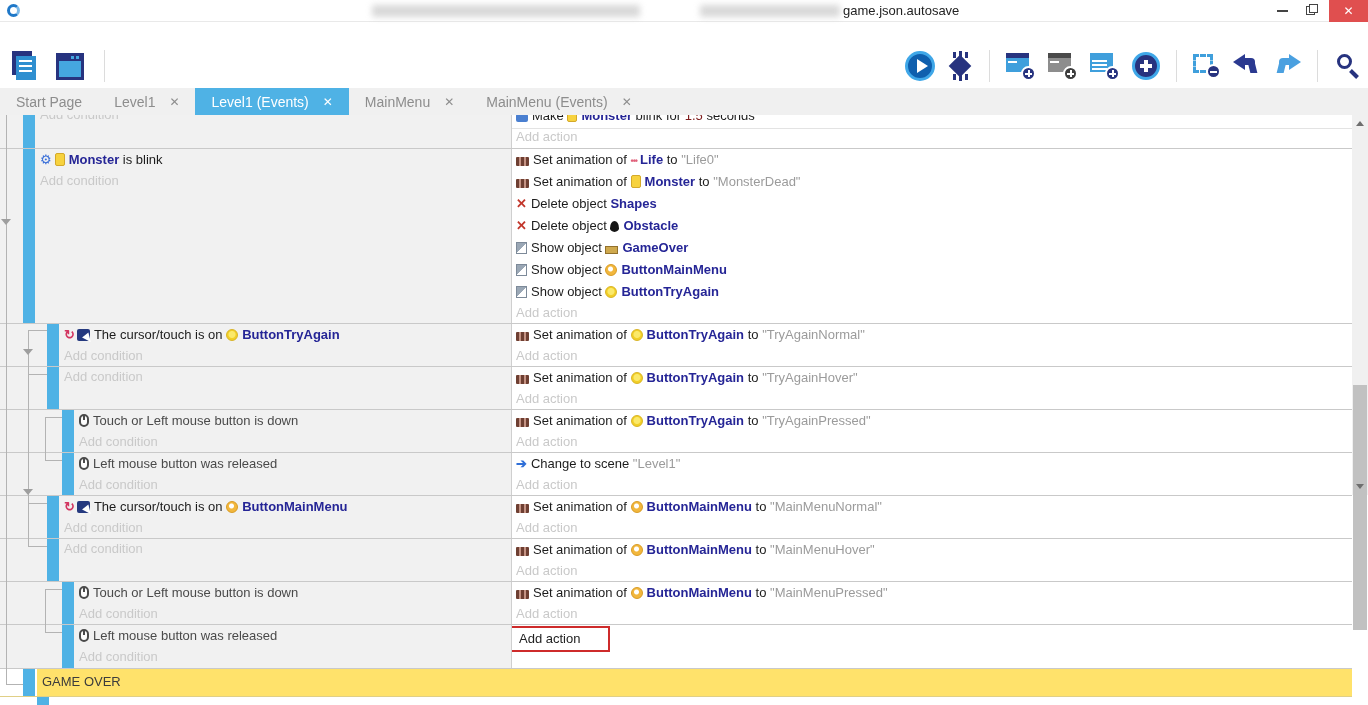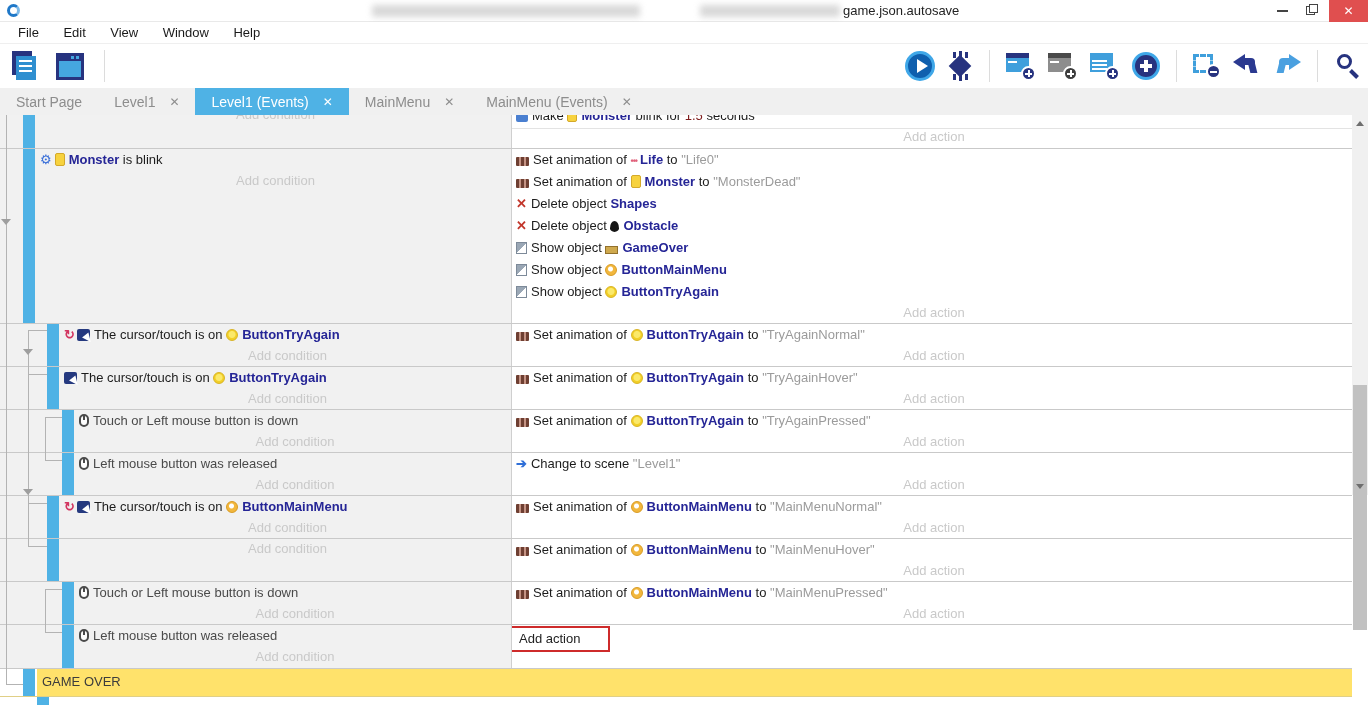--- a/index.html
+++ b/index.html
@@ -94,21 +94,21 @@
   .events { position:absolute; top:115px; left:0; width:1352px; height:590px; background:#fff; }
   .ev { display:flex; border-bottom:1px solid #c9c9c9; background:#fff; position:relative; }
   .hA{height:34px} .hB{height:175px} .h43{height:43px} .hJ{height:44px}
   .cc { width:512px; background:#f1f1f1; border-right:1px solid #cfcfcf; position:relative; overflow:hidden; }
   .ca { flex:1; background:#fff; padding-left:4px; position:relative; overflow:hidden; }
   .bar { position:absolute; top:0; bottom:0; width:12px; background:#4FB2E5; }
   .i1 .bar{left:23px} .i1 .ct{padding-left:40px}
   .i2 .bar{left:47px} .i2 .ct{padding-left:64px}
   .i3 .bar{left:62px} .i3 .ct{padding-left:79px}
   .line { height:22px; line-height:22px; font-size:13px; color:#1c1c1c; white-space:nowrap; }
-  .line.short { height:20px; line-height:20px;text-align:center; }
+  .line.short { height:20px; line-height:20px; }
   .ph { color:#c9c9c9; }
   .obj { font-weight:bold; color:#252596; }
   .val { color:#9b9b9b; }
   .num { color:#7f1d1d; }
   .dim { color:#4a4a4a; }
   .cut { margin-top:-10px; }
   .thinline { position:absolute; left:0; right:0; top:13px; height:1px; background:#e3e3e3; }
 
   
   .I { display:inline-block; vertical-align:-2px; margin-right:4px; }
@@ -173,27 +173,20 @@
     <span class="wbtn btn-min">
         <i></i>
       </span>
     <span class="wbtn btn-max">
         <i></i>
         <i class="b2"></i>
       </span>
     <span class="wbtn btn-close">✕</span>
   </div>
 
-  <div class="menubar">
-    <span class="menu-item">File</span>
-    <span class="menu-item">Edit</span>
-    <span class="menu-item">View</span>
-    <span class="menu-item">Window</span>
-    <span class="menu-item">Help</span>
-  </div>
 
   <div class="toolbar">
     <div class="tb-left">
       <span class="ic-doc">
         <i class="back"></i>
           <i class="front"></i>
           <i class="l l1"></i>
           <i class="l l2"></i>
           <i class="l l3"></i>
       </span>
@@ -369,23 +362,20 @@
           <span class="I i-anim"></span><span>Set animation of </span><span class="I i-cy"></span><span class="obj">ButtonTryAgain</span><span> to </span><span class="val">"TryAgainNormal"</span>
         </div>
         <div class="line short ph">Add action</div>
       </div>
     </div>
 
     <div class="ev h43 i2">
       <div class="cc">
           <span class="bar"></span>
         <div class="ct">
-          <div class="line">
-            <span class="I i-cursor"><b></b></span><span>The cursor/touch is on </span><span class="I i-cy"></span><span class="obj">ButtonTryAgain</span>
-          </div>
           <div class="line short ph">Add condition</div>
         </div>
       </div>
       <div class="ca">
         <div class="line">
           <span class="I i-anim"></span><span>Set animation of </span><span class="I i-cy"></span><span class="obj">ButtonTryAgain</span><span> to </span><span class="val">"TryAgainHover"</span>
         </div>
         <div class="line short ph">Add action</div>
       </div>
     </div>

